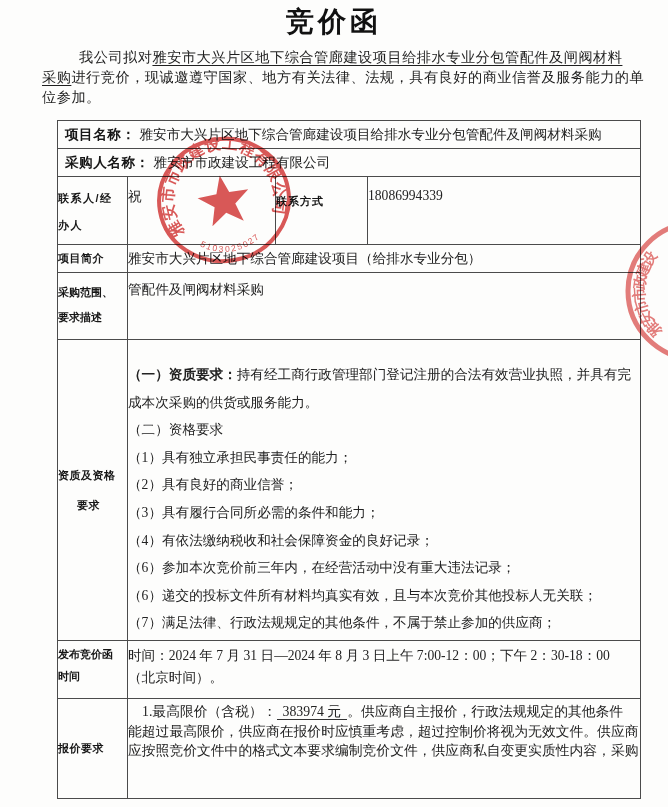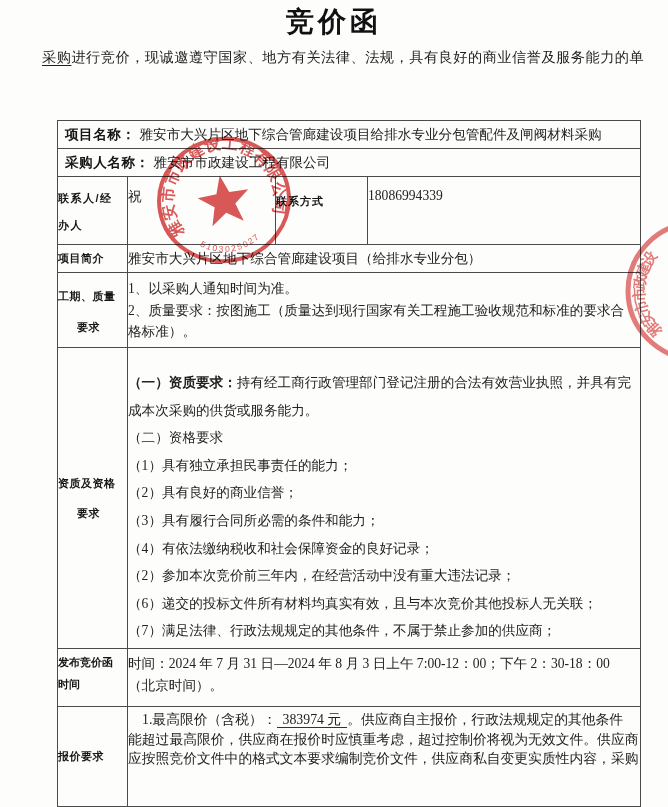--- a/index.html
+++ b/index.html
@@ -67,21 +67,23 @@
   .stamp-corner{left:612px;top:216px;opacity:.78;}
 </style>
 </head>
 <body>
 
 <div class="page">
 
   <h1 class="title">竞价函</h1>
 
   <div class="intro">
+    <div class="ln"><span class="indent"></span><span>我公司拟对</span><span class="u">雅安市大兴片区地下综合管廊建设项目给排水专业分包管配件及闸阀材料</span></div>
     <div class="ln"><span class="u">采购</span><span>进行竞价，现诚邀遵守国家、地方有关法律、法规，具有良好的商业信誉及服务能力的单</span></div>
+    <div class="ln">位参加。</div>
   </div>
 
   <table class="doc">
     <colgroup>
         <col style="width:70px">
         <col style="width:148px">
         <col style="width:92px">
         <col style="width:273px">
       </colgroup>
 
@@ -102,47 +104,43 @@
       <td class="v">祝</td>
       <td class="lblcell method">联系方式</td>
       <td class="v">18086994339</td>
     </tr>
 
     <tr class="r4">
       <td class="lblcell">项目简介</td>
       <td class="v" colspan="3">雅安市大兴片区地下综合管廊建设项目（给排水专业分包）</td>
     </tr>
 
+    <tr class="r5">
+      <td class="lblcell">
+        <div class="cline">采购范围、</div>
+        <div class="cline">要求描述</div>
+      </td>
+      <td class="v" colspan="3">管配件及闸阀材料采购</td>
+    </tr>
 
-    <tr class="r6">
-      <td class="lblcell">
-        <div class="cline">工期、质量</div>
-        <div class="cline center2">要求</div>
-      </td>
-      <td class="v" colspan="3">
-        <div class="cline">1、以采购人通知时间为准。</div>
-        <div class="cline">2、质量要求：按图施工（质量达到现行国家有关工程施工验收规范和标准的要求合</div>
-        <div class="cline">格标准）。</div>
-      </td>
-    </tr>
 
     <tr class="r7">
       <td class="lblcell">
         <div class="cline">资质及资格</div>
         <div class="cline center2">要求</div>
       </td>
       <td class="v" colspan="3">
         <div class="cline"><span class="boldseg">（一）资质要求：</span><span>持有经工商行政管理部门登记注册的合法有效营业执照，并具有完</span></div>
         <div class="cline">成本次采购的供货或服务能力。</div>
         <div class="cline">（二）资格要求</div>
         <div class="cline">（1）具有独立承担民事责任的能力；</div>
         <div class="cline">（2）具有良好的商业信誉；</div>
         <div class="cline">（3）具有履行合同所必需的条件和能力；</div>
         <div class="cline">（4）有依法缴纳税收和社会保障资金的良好记录；</div>
-        <div class="cline">（2）参加本次竞价前三年内，在经营活动中没有重大违法记录；</div>
+        <div class="cline">（6）参加本次竞价前三年内，在经营活动中没有重大违法记录；</div>
         <div class="cline">（6）递交的投标文件所有材料均真实有效，且与本次竞价其他投标人无关联；</div>
         <div class="cline">（7）满足法律、行政法规规定的其他条件，不属于禁止参加的供应商；</div>
       </td>
     </tr>
 
     <tr class="r8">
       <td class="lblcell">
         <div class="cline">发布竞价函</div>
         <div class="cline">时间</div>
       </td>

